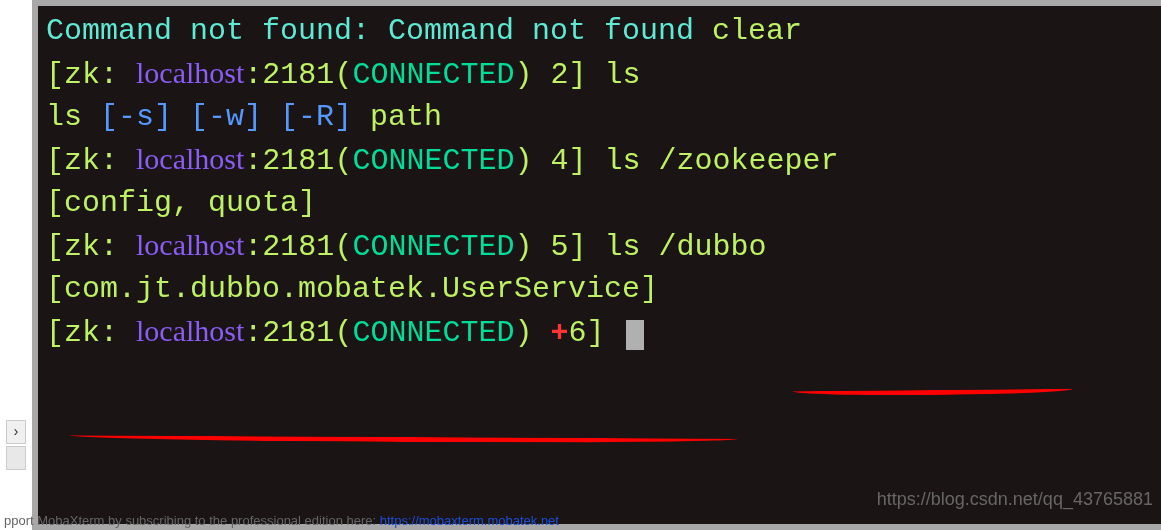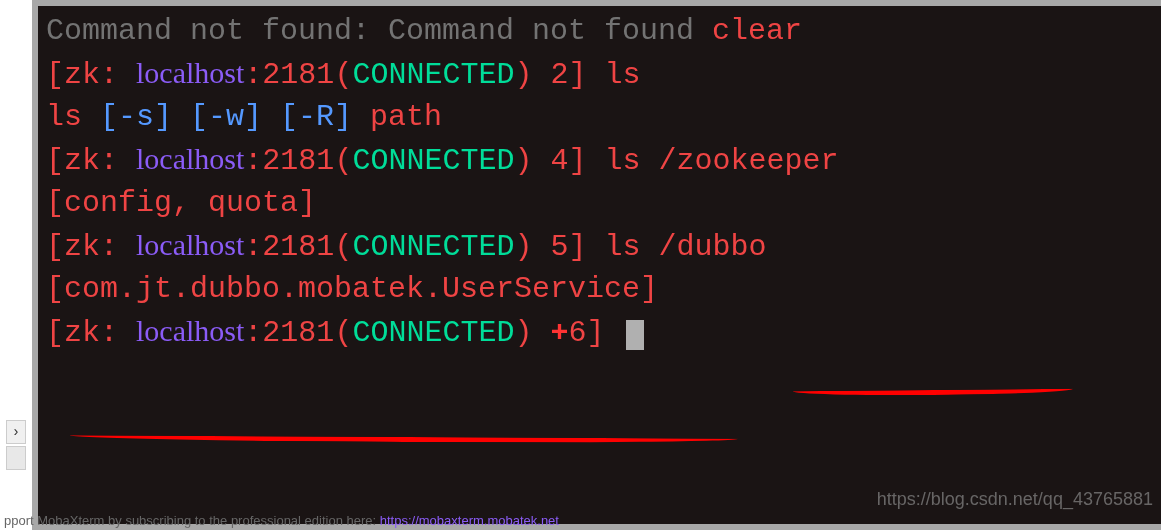--- a/index.html
+++ b/index.html
@@ -55,22 +55,22 @@
       line-height: 1.4;
       border: 6px solid #a8a8a8;
       border-right: none;
       position: relative;
       overflow: hidden;
     }
     .line {
       white-space: pre;
       position: relative;
     }
-    .yellow { color: #737373; }
-    .white { color: #ef4444; }
+    .yellow { color: #5eead4; }
+    .white { color: #bef264; }
     .magenta { color: #8b5cf6; font-family: Liberation Serif, serif; }
     .cyan { color: #00dd99; }
     .blue { color: #5599ff; }
     .red-plus { color: #ff3333; font-weight: bold; }
     .cursor-block {
       display: inline-block;
       width: 18px;
       height: 30px;
       background: #b0b0b0;
       vertical-align: text-bottom;
@@ -98,21 +98,21 @@
     }
     .footer {
       position: absolute;
       bottom: 2px;
       left: 0;
       font-size: 13px;
       color: #666;
       font-family: Arial, sans-serif;
       padding-left: 4px;
     }
-    .footer .link { color: #8b5cf6; }
+    .footer .link { color: #1d4ed8; }
     .watermark {
       position: absolute;
       bottom: 12px;
       right: 8px;
       font-size: 18px;
       color: #888;
       font-family: Arial, sans-serif;
       opacity: 0.7;
     }
   </style>

